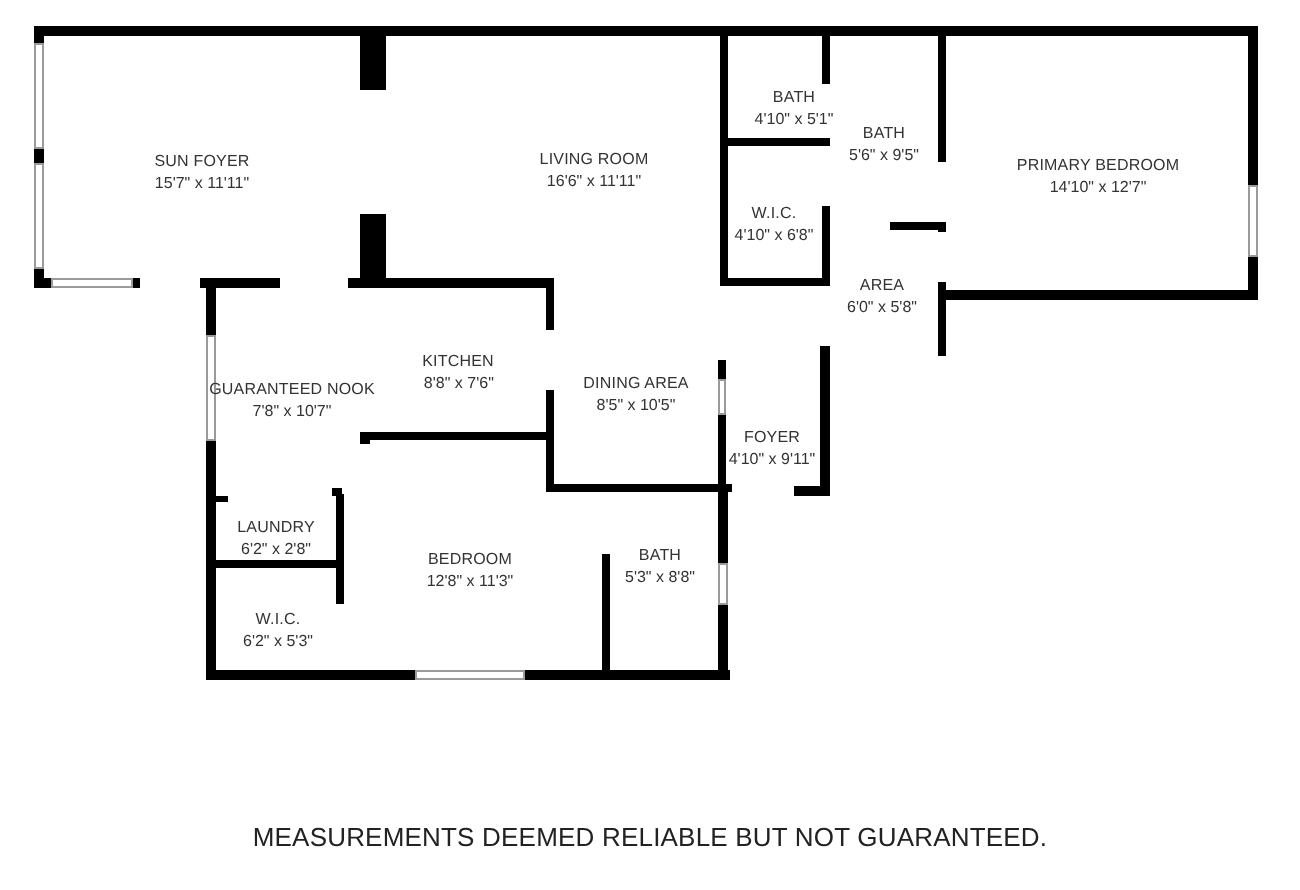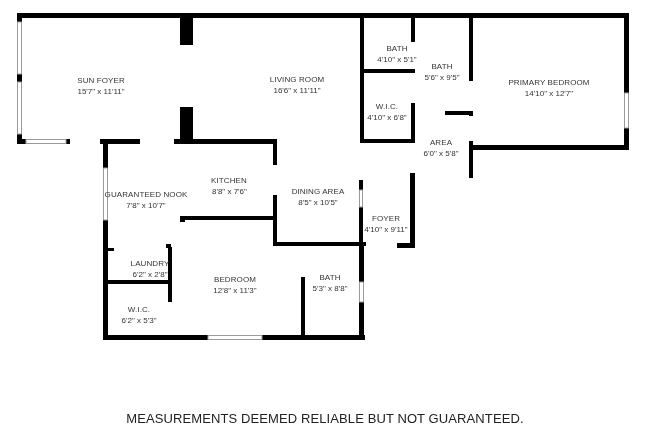--- a/index.html
+++ b/index.html
@@ -122,21 +122,21 @@
       <span class="dim">8'8" x 7'6"</span>
     </div>
     <div class="room" style="left: 318px; top: 197px;">
       <span class="name">DINING AREA</span>
       <span class="dim">8'5" x 10'5"</span>
     </div>
     <div class="room" style="left: 386px; top: 200px; margin-top: 24px;">
       <span class="name">FOYER</span>
       <span class="dim">4'10" x 9'11"</span>
     </div>
-    <div class="room" style="left: 150px; top: 269px;">
+    <div class="room" style="left: 138px; top: 269px;">
       <span class="name">LAUNDRY</span>
       <span class="dim">6'2" x 2'8"</span>
     </div>
     <div class="room" style="left: 235px; top: 285px; text-align: center;">
       <span class="name">BEDROOM</span>
       <span class="dim">12'8" x 11'3"</span>
     </div>
     <div class="room" style="left: 330px; top: 283px;">
       <span class="name">BATH</span>
       <span class="dim">5'3" x 8'8"</span>

